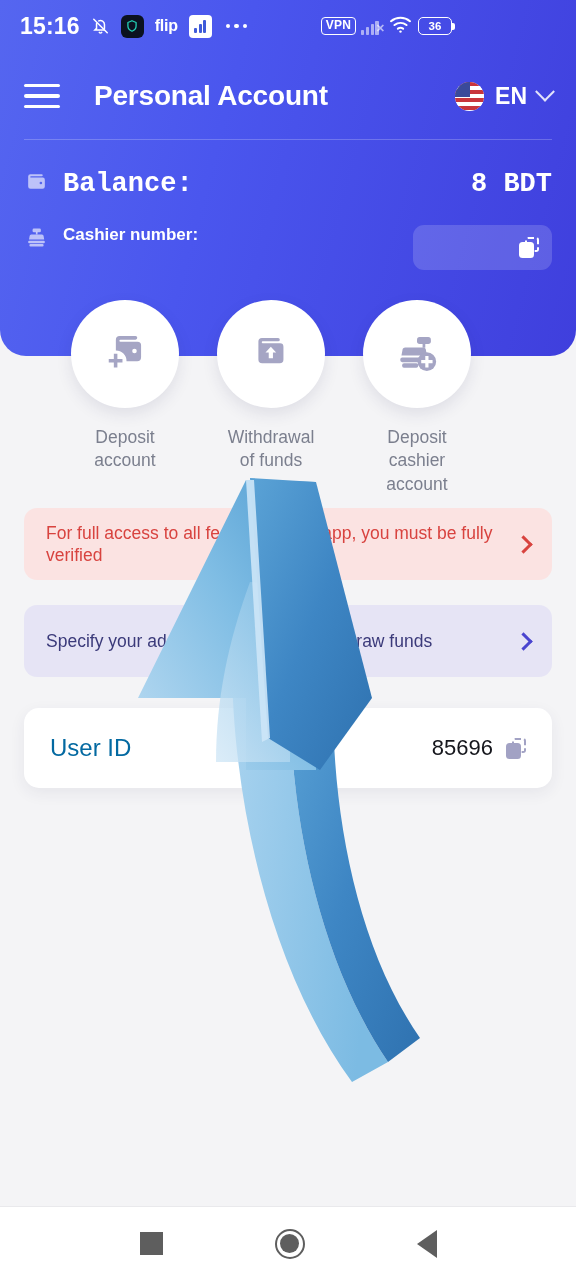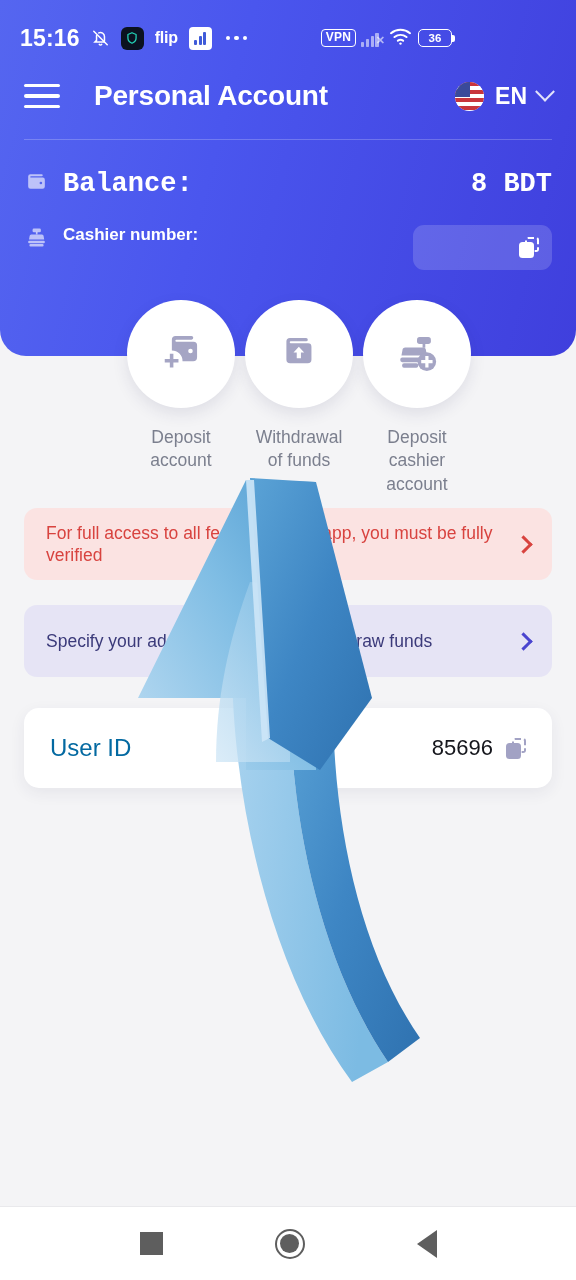--- a/index.html
+++ b/index.html
@@ -14,21 +14,21 @@
   
   .header {
     position:absolute; top:0; left:0; width:576px; height:356px;
     background:linear-gradient(105deg,#5566f0 0%,#4a56ee 38%,#3f3fdd 100%);
     border-bottom-left-radius:26px; border-bottom-right-radius:26px;
     z-index:2;
   }
 
   
   .statusbar {
-    position:absolute; top:12px; left:0; width:472px; height:52px;
+    position:absolute; top:0; left:0; width:472px; height:52px;
     display:flex; align-items:center; padding:0 20px;
     color:#ffffff;
   }
   .sb-left { display:flex; align-items:center; gap:11px; flex:1; }
   .sb-time { font-size:23px; font-weight:700; letter-spacing:.2px; }
   .sb-right { display:flex; align-items:center; gap:5px; }
 
   .ic-bell-off { position:relative; width:19px; height:20px; }
   .ic-bell-off svg { display:block; }
   .ic-shield {
@@ -112,21 +112,21 @@
     border:2px dashed currentColor;
   }
   .copy-ic .front {
     position:absolute; left:0; bottom:0; width:15px; height:16px; border-radius:3.5px;
     background:currentColor;
   }
 
   
   .actions {
     position:absolute; top:300px; left:0; width:542px;
-    display:flex; justify-content:flex-end; padding:0 66px;
+    display:flex; justify-content:space-between; padding:0 66px;
     z-index:4;
   }
   .action { width:118px; display:flex; flex-direction:column; align-items:center; cursor:pointer; }
   .action-circle {
     width:108px; height:108px; border-radius:50%; background:#fff;
     display:flex; align-items:center; justify-content:center;
     box-shadow:0 6px 16px rgba(40,40,90,.10);
   }
   .action-label {
     margin-top:18px; text-align:center; font-size:17.5px; line-height:1.33;

